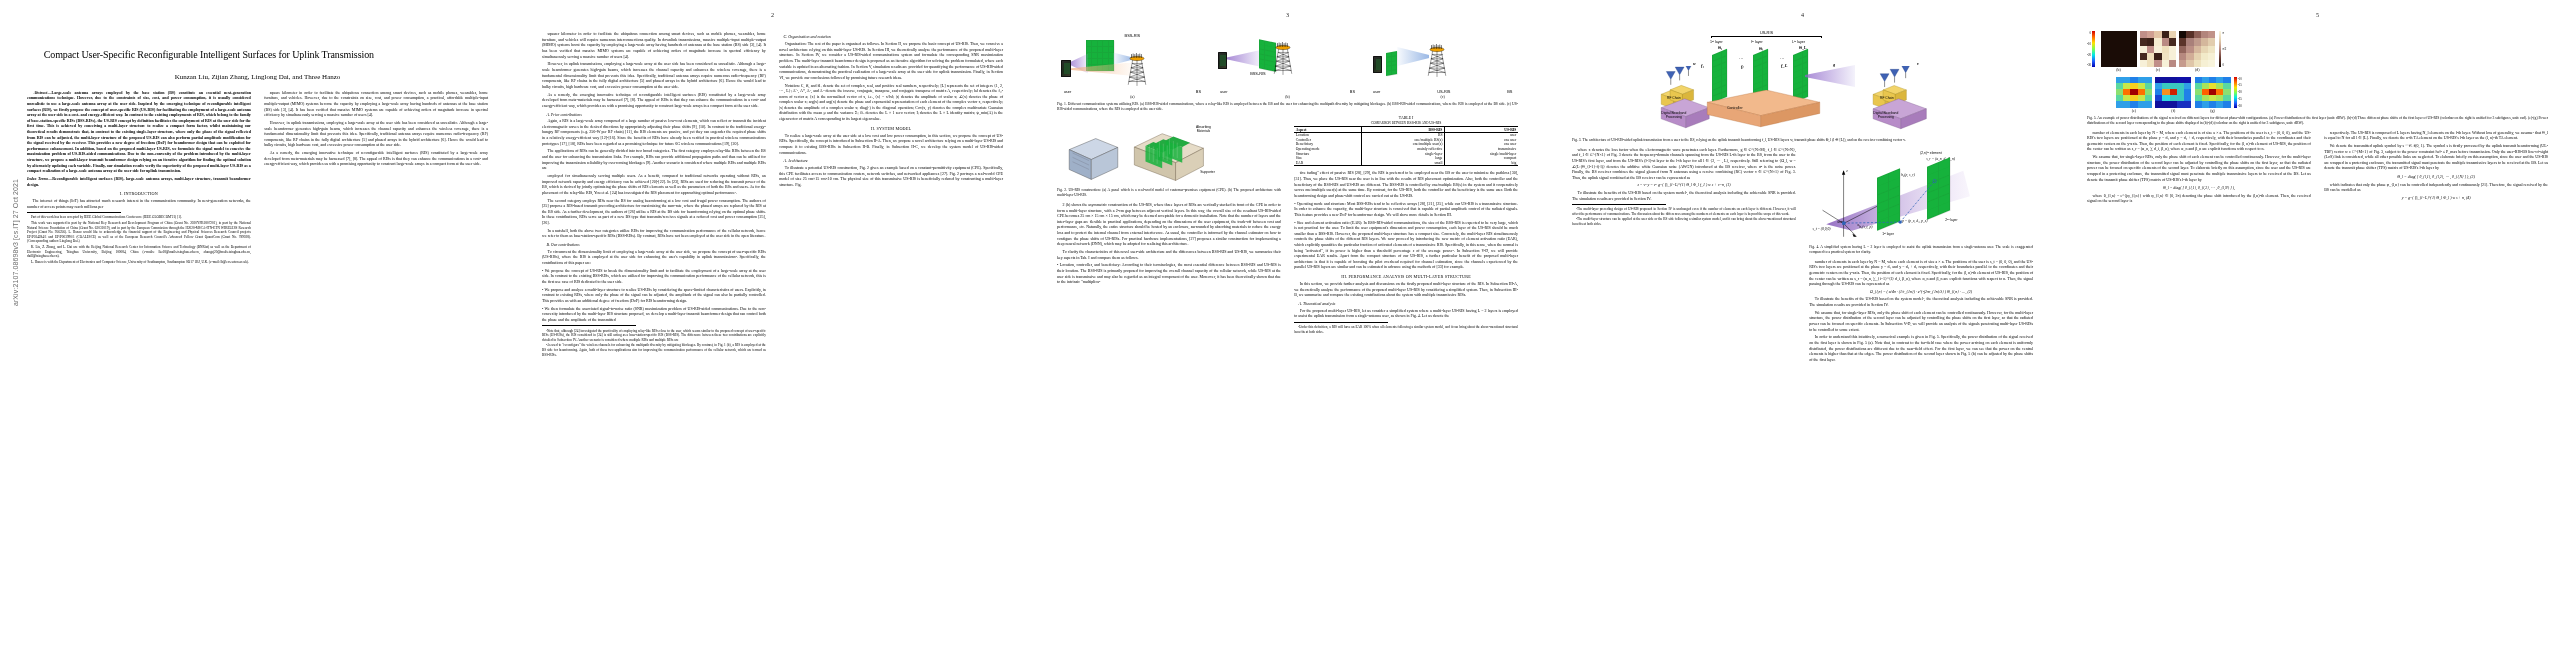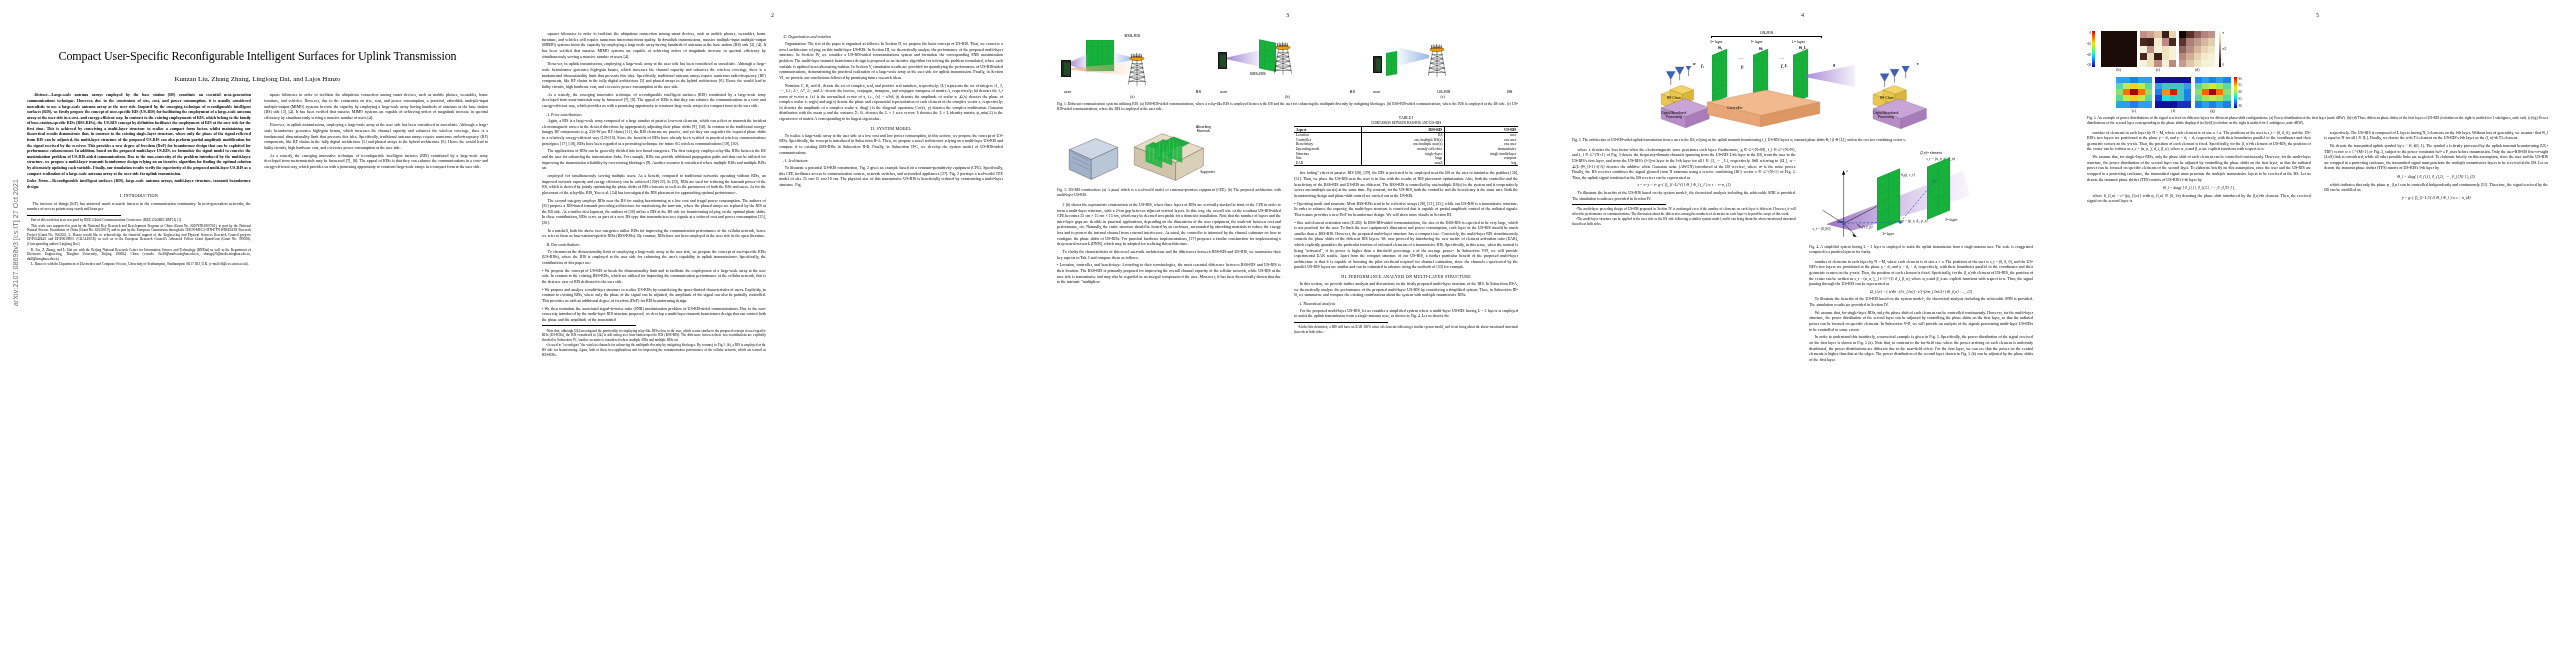--- a/index.html
+++ b/index.html
@@ -45,22 +45,22 @@
     transform-origin: center center;
     font-family: "Liberation Sans", sans-serif;
     font-size: 7px;
     color: #6d6d6d;
     letter-spacing: 0.1px;
     white-space: nowrap;
     text-align: center;
   }
   
   .title {
-    text-align: center;
-    font-size: 12px;
+    text-align: left;
+    font-size: 10px;
     line-height: 1.22;
     margin: 34px 16.7px 0 16.7px;
     font-family: "Liberation Serif", serif;
     font-weight: normal;
     letter-spacing: -0.1px;
   }
   .authors {
     text-align: center;
     font-size: 7px;
     margin-top: 12.2px;
@@ -212,21 +212,21 @@
 </style>
 </head>
 <body>
 
 <div class="viewer">
 
   <div class="page">
     <div class="arxiv-stamp">arXiv:2107.08698v3  [cs.IT]  27 Oct 2021</div>
 
     <h1 class="title">Compact User-Specific Reconfigurable Intelligent Surfaces for Uplink Transmission</h1>
-    <div class="authors">Kunzan Liu, Zhang Zhang, Linglong Dai, and Lajos Hanzo</div>
+    <div class="authors">Kunzan Liu, Zijian Zhang, Linglong Dai, and Three Hanzo</div>
 
     <div class="cols">
       <div class="col">
         <p class="body abs"><i>Abstract</i><span>—Large-scale antenna arrays employed by the base station (BS) constitute an essential next-generation communications technique. However, due to the constraints of size, cost, and power consumption, it is usually considered unrealistic to use a large-scale antenna array at the user side. Inspired by the emerging technique of reconfigurable intelligent surfaces (RIS), we firstly propose the concept of user-specific RIS (US-RIS) for facilitating the employment of a large-scale antenna array at the user side in a cost- and energy-efficient way. In contrast to the existing employments of RIS, which belong to the family of base-station-specific RISs (BSS-RISs), the US-RIS concept by definition facilitates the employment of RIS at the user side for the first time. This is achieved by conceiving a multi-layer structure to realize a compact form factor, whilst maintaining our theoretical results demonstrate that, in contrast to the existing single-layer structure, where only the phase of the signal reflected from RIS can be adjusted, the multi-layer structure of the proposed US-RIS can also perform partial amplitude modification for the signal received by the receiver. This provides a new degree of freedom (DoF) for beamformer design that can be exploited for performance enhancement. In addition, based on the proposed multi-layer US-RIS, we formulate the signal model to conceive the maximization problem of US-RIS-aided communications. Due to the non-convexity of the problem introduced by the multi-layer structure, we propose a multi-layer transmit beamformer design relying on an iterative algorithm for finding the optimal solution by alternately updating each variable. Finally, our simulation results verify the superiority of the proposed multi-layer US-RIS as a compact realization of a large-scale antenna array at the user side for uplink transmission.</span></p>
         <p class="body abs noind"><i>Index Terms</i><span>—Reconfigurable intelligent surfaces (RIS), large-scale antenna arrays, multi-layer structure, transmit beamformer design.</span></p>
         <div class="secthead">I.  INTRODUCTION</div>
         <p class="body">The internet of things (IoT) has attracted much research interest in the communication community. In next-generation networks, the number of access points may reach millions per</p>
         <hr class="rule">
         <p class="fnote">Part of this work has been accepted by IEEE Global Communications Conference (IEEE GLOBECOM'21) [1].</p>
         <p class="fnote">This work was supported in part by the National Key Research and Development Program of China (Grant No. 2020YFB1807201), in part by the National Natural Science Foundation of China (Grant No. 62031019), and in part by the European Commission through the H2020-MSCA-ITN-ETN WIRELESS Research Project (Grant No. 956256). L. Hanzo would like to acknowledge the financial support of the Engineering and Physical Sciences Research Council projects EP/P034284/1 and EP/P003990/1 (COALESCE) as well as of the European Research Council's Advanced Fellow Grant QuantCom (Grant No. 789028). (Corresponding author: Linglong Dai.)</p>

